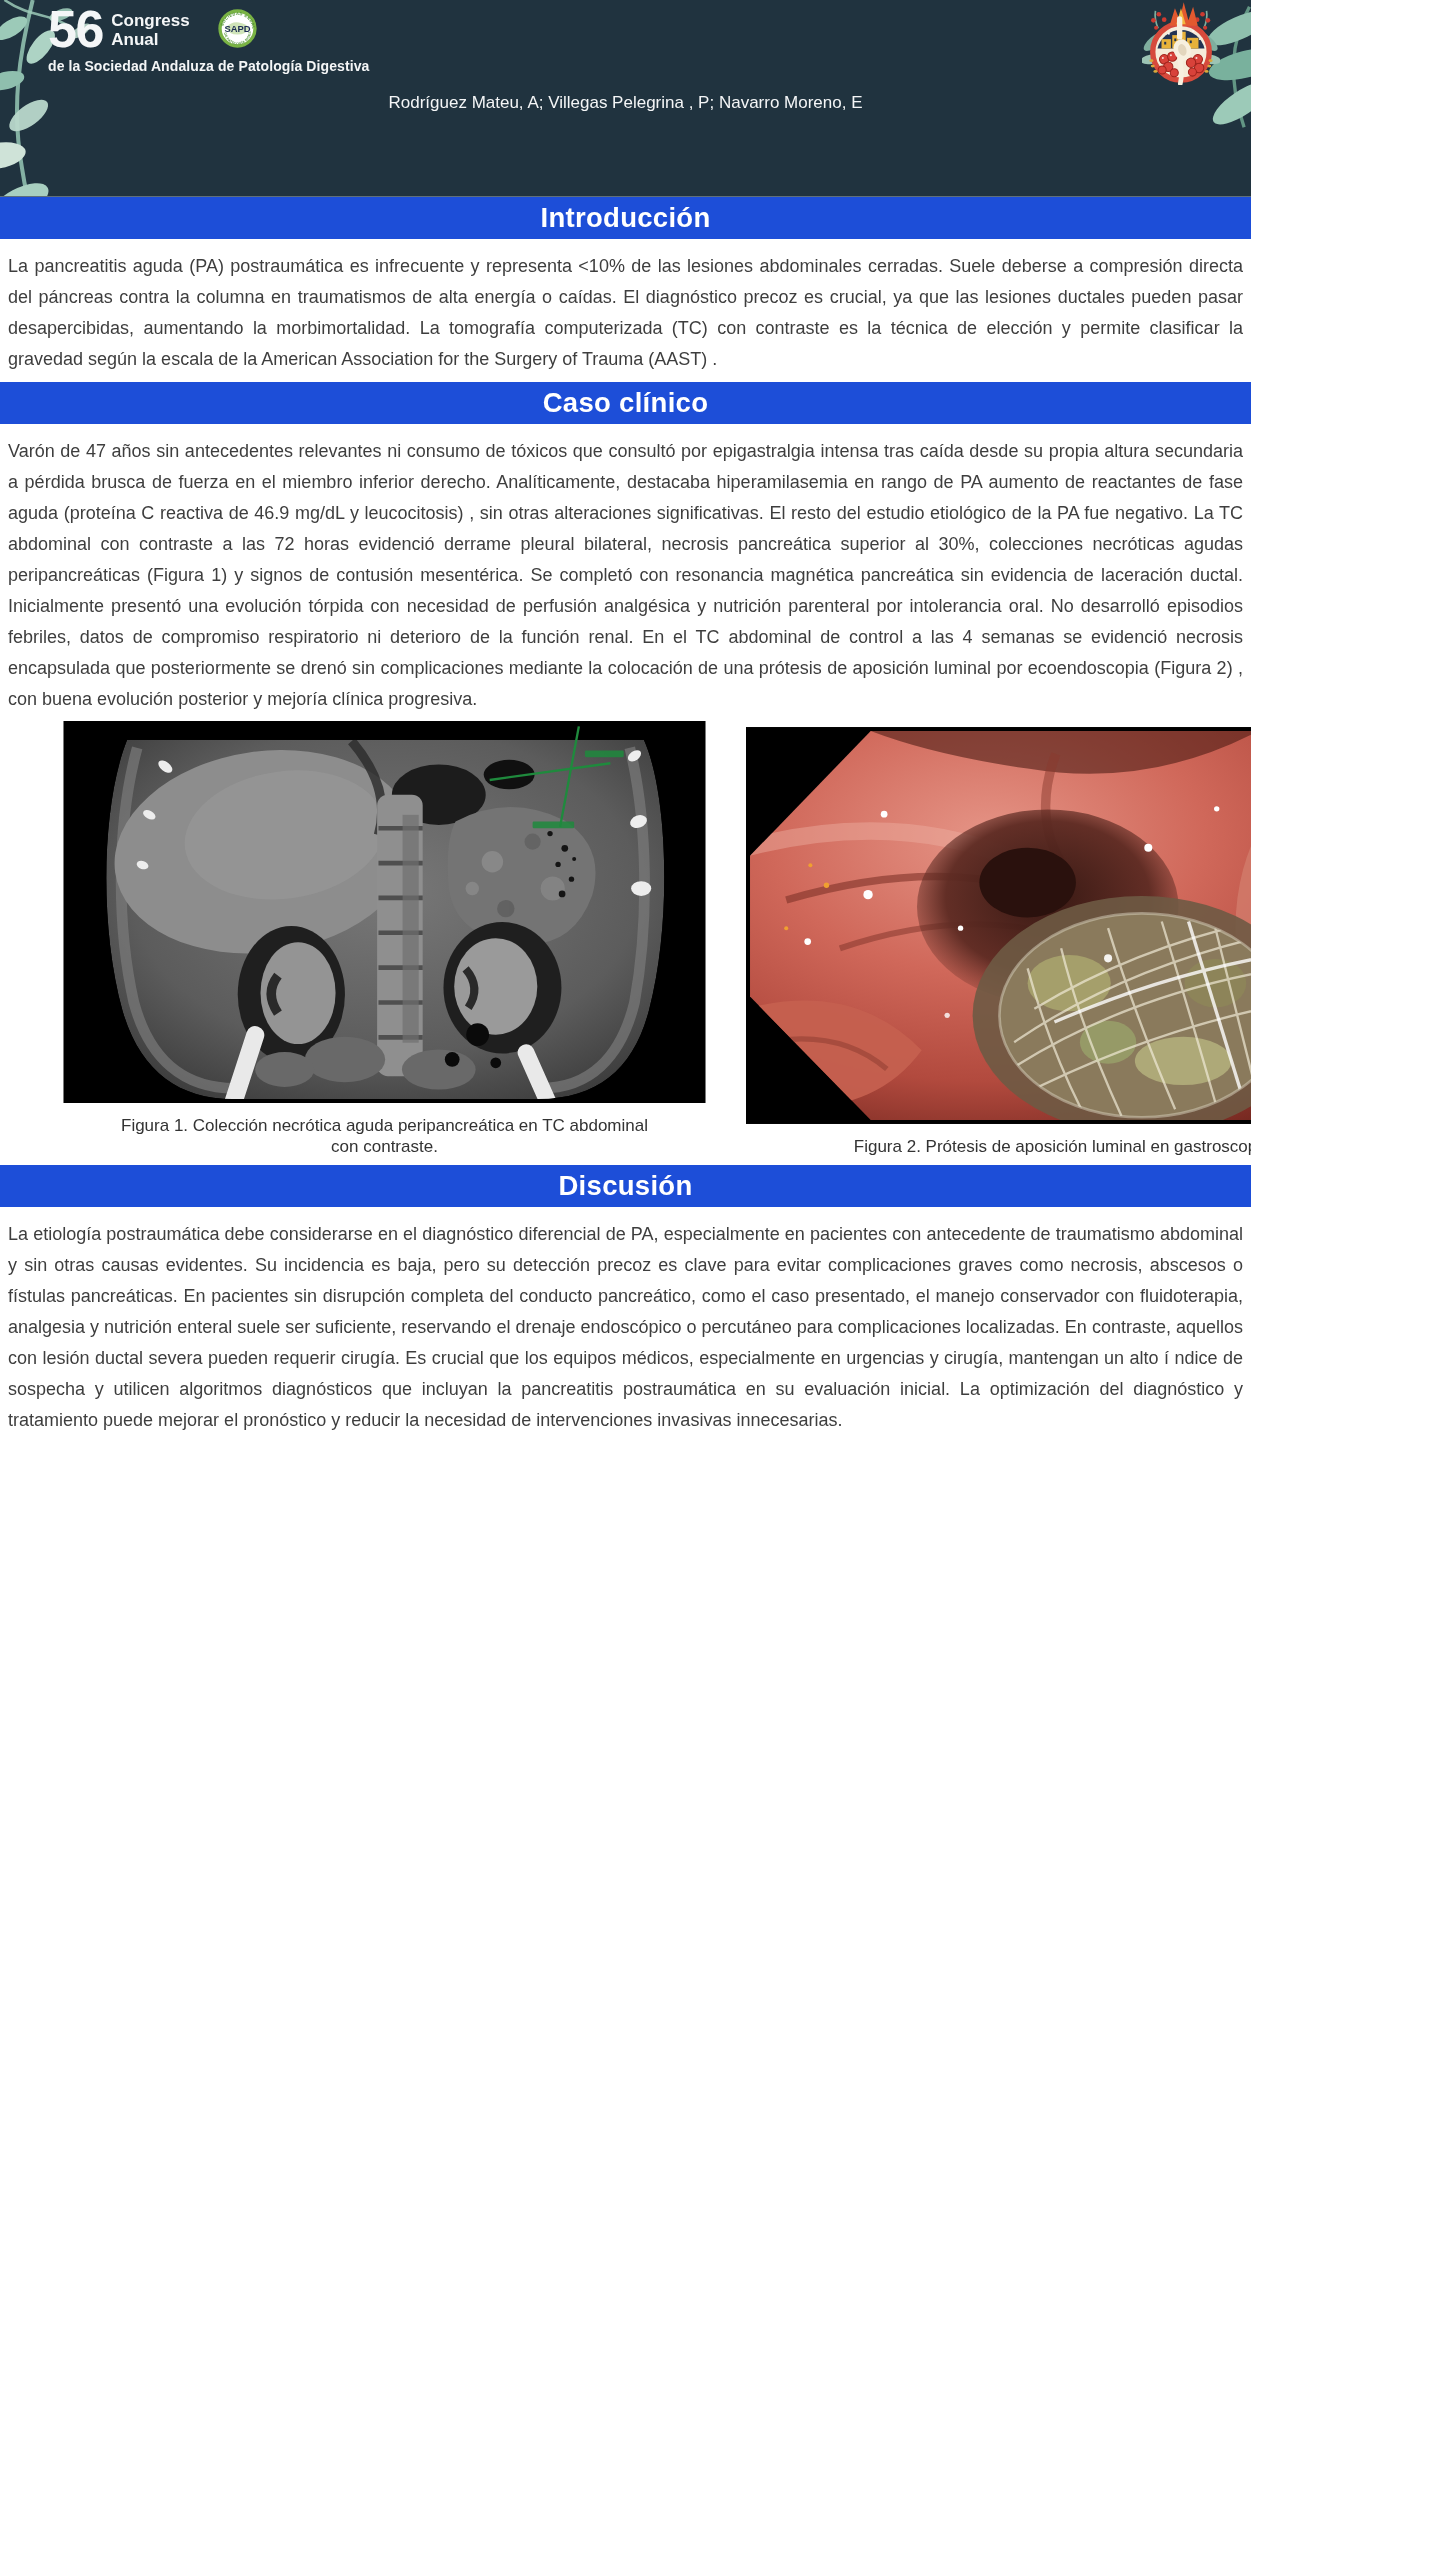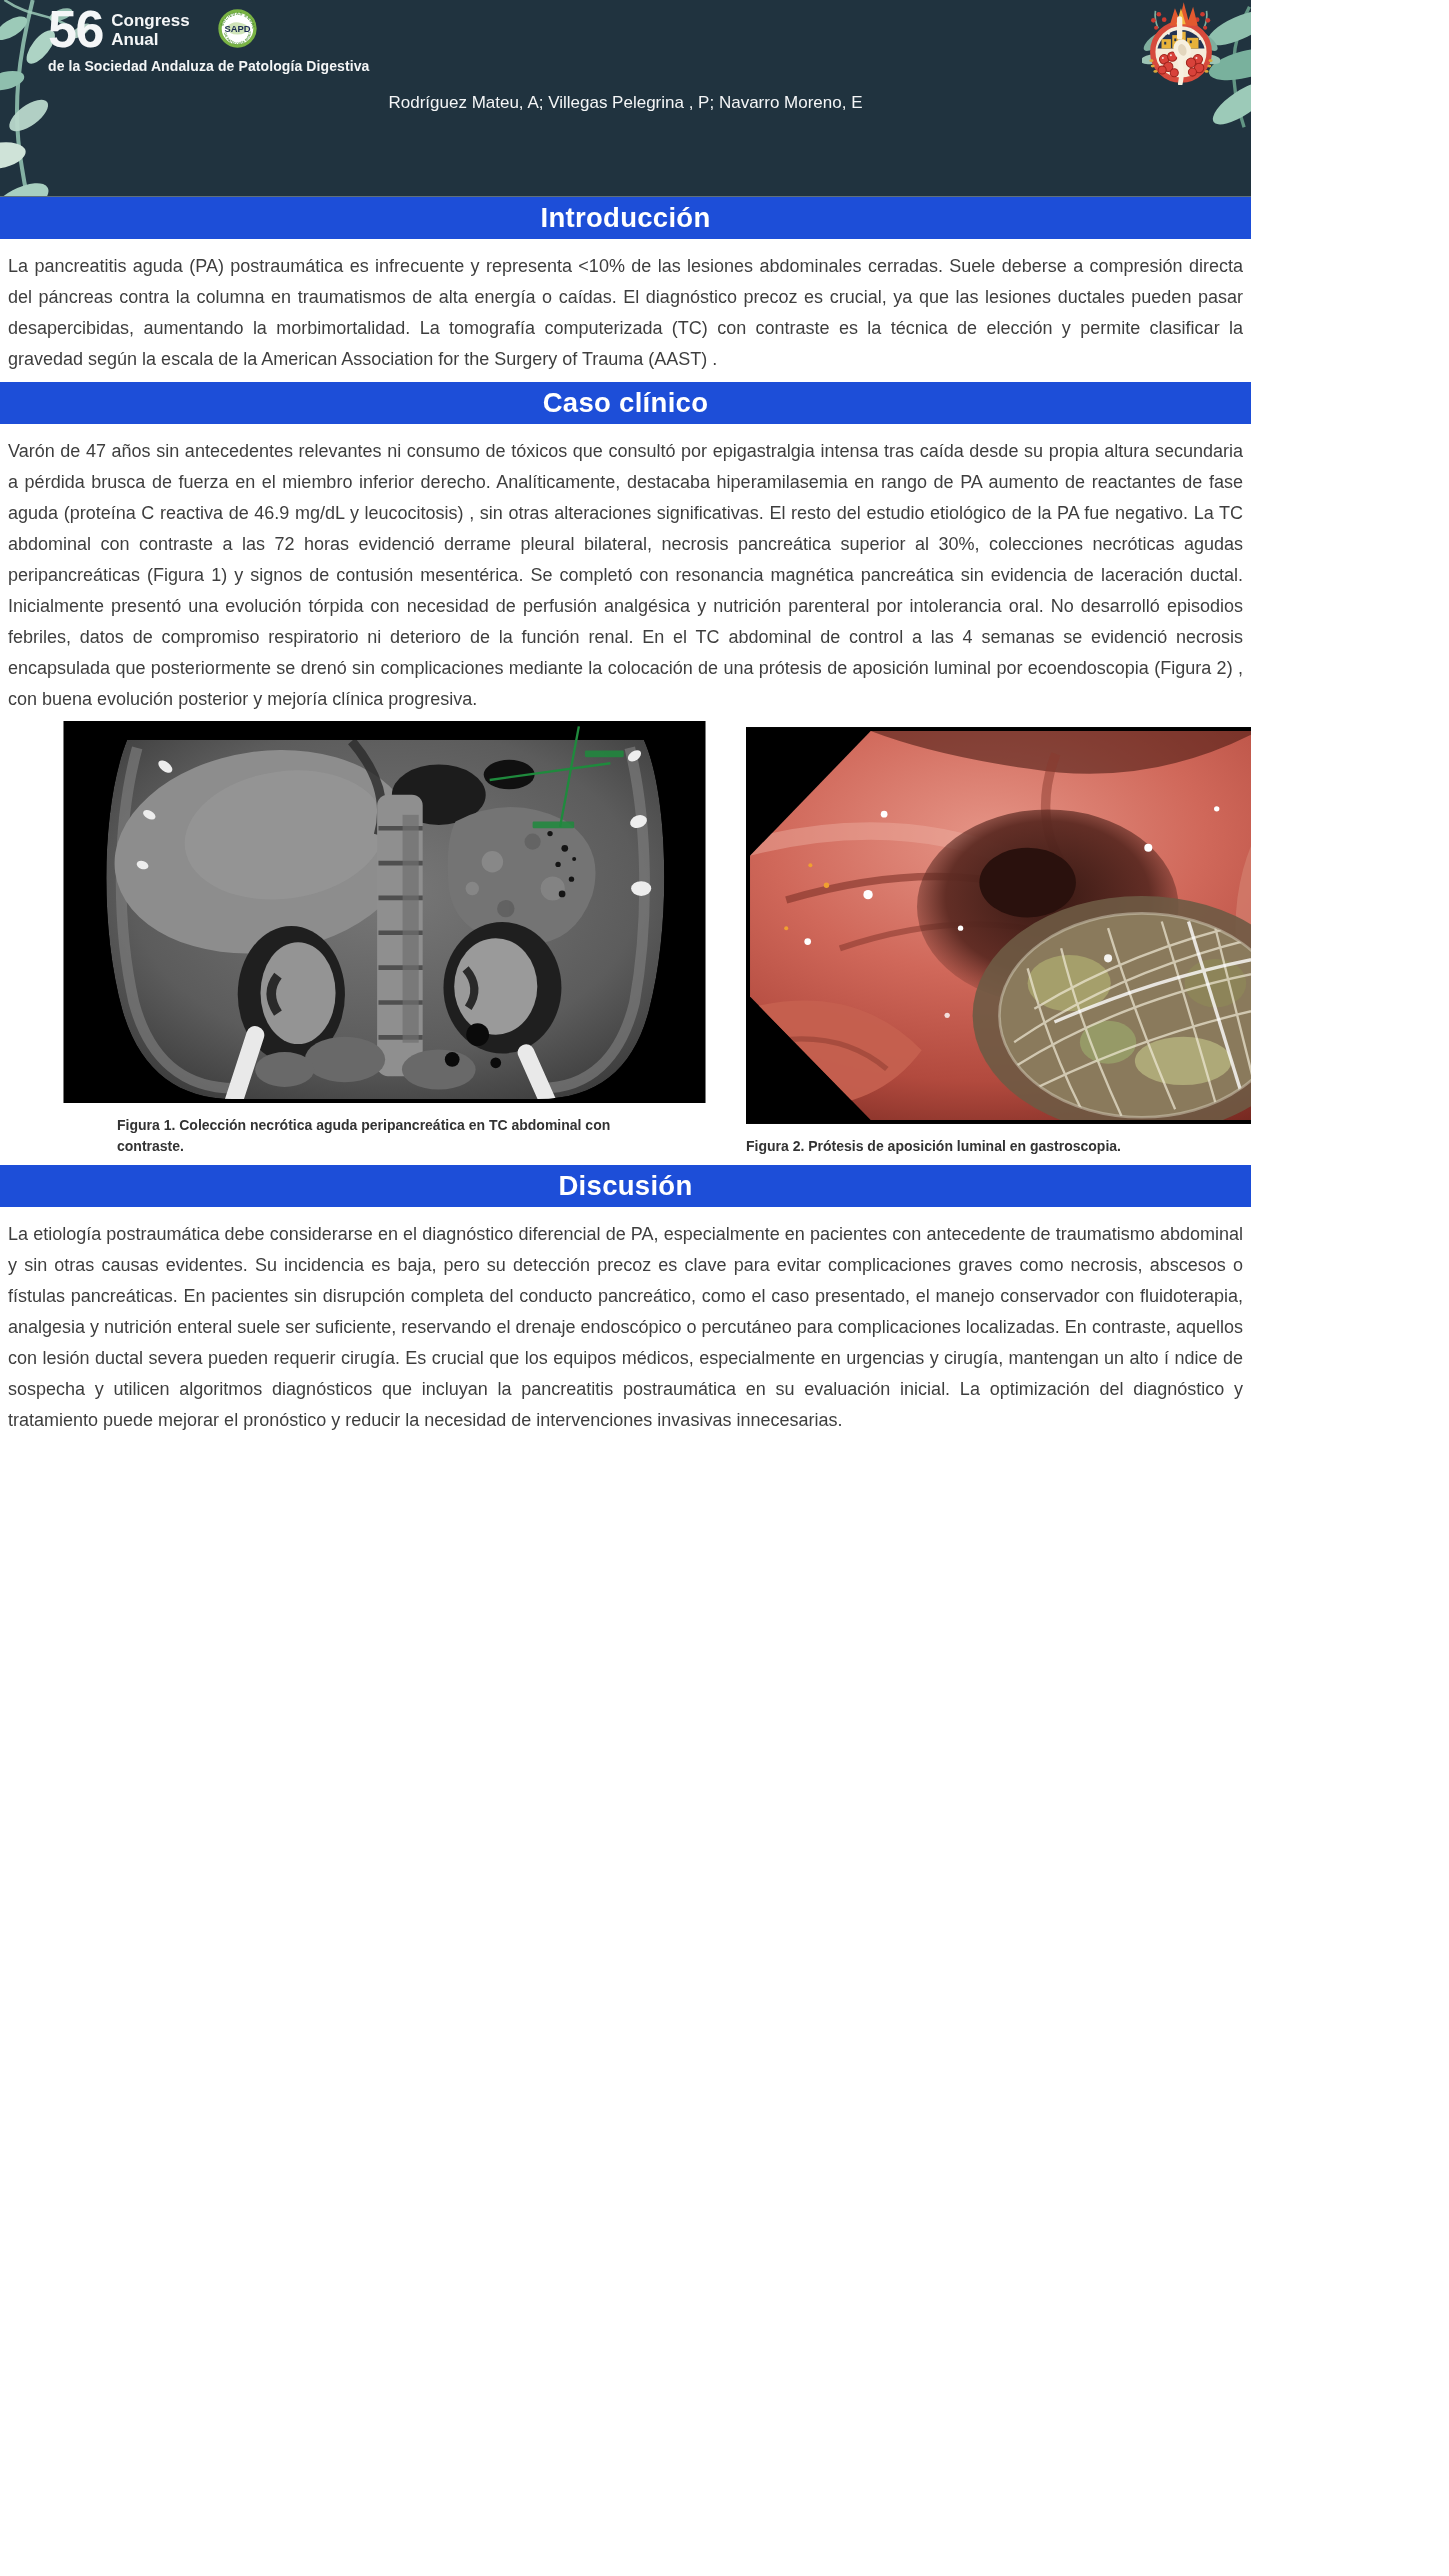--- a/index.html
+++ b/index.html
@@ -32,22 +32,22 @@
   .body-text{
     margin:12px 8px 6.7px 8px;font-size:18px;line-height:31px;
     text-align:justify;color:#3e3e3e;
   }
   
   .figures{position:relative;height:444px;margin-top:5.4px;}
   .figure{position:absolute;margin:0;}
   .figure-1{left:63px;top:0;width:643px;}
   .figure-2{left:746px;top:5.4px;width:637px;}
   .figcaption{
-    margin-top:12px;font-size:14px;font-weight:700;line-height:21px;
-    color:#333333;text-align:left;
+    margin-top:12px;font-size:17px;font-weight:400;line-height:21px;
+    color:#333333;text-align:center;
   }
   .figure-1 .figcaption{padding:0 54px;}
   svg{display:block;}
 </style>
 </head>
 <body>
 
 <div class="page">
 
   <header class="masthead">

